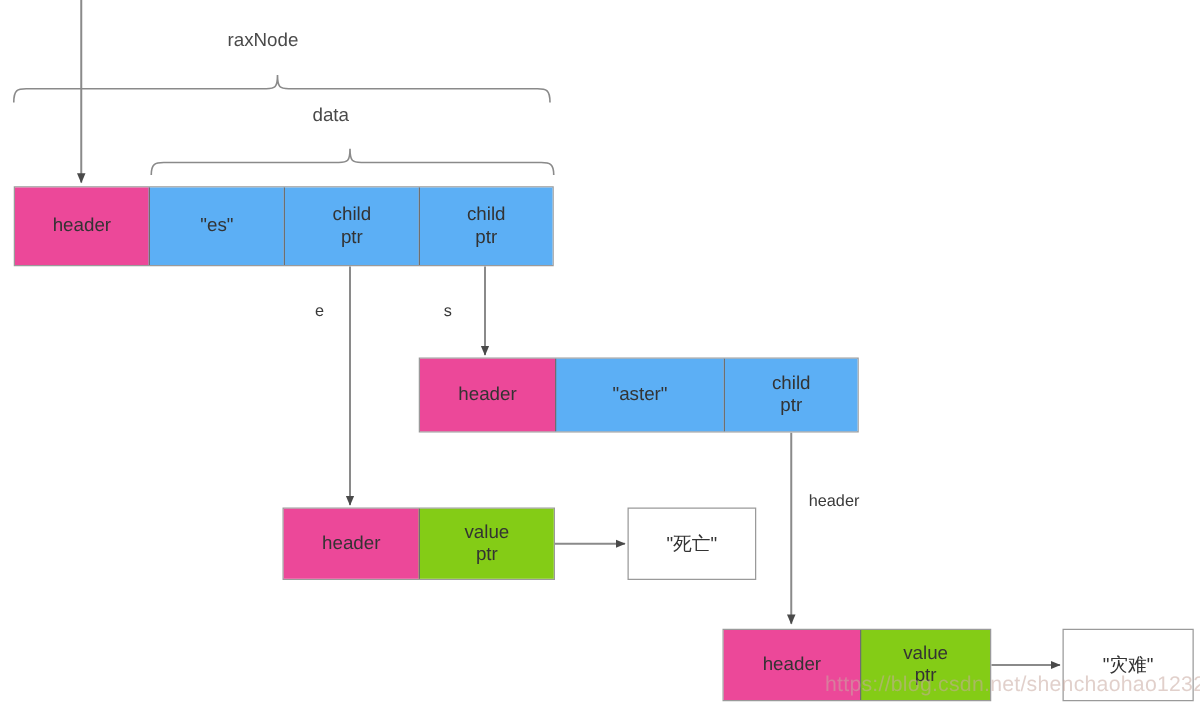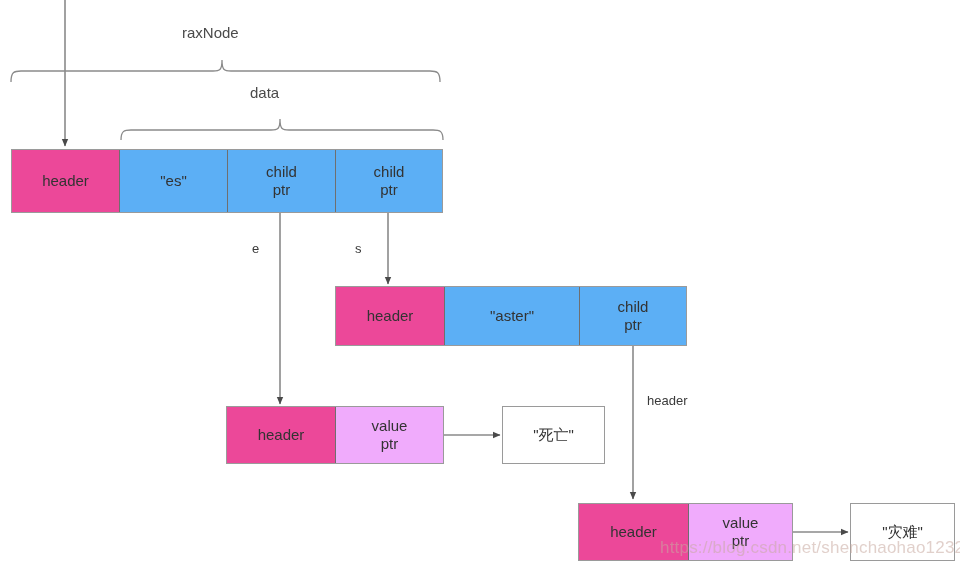--- a/index.html
+++ b/index.html
@@ -43,21 +43,21 @@
     font-size: 15px;
     line-height: 1.18;
     color: #333333;
     white-space: pre-line;
   }
   .cell + .cell {
     border-left: 1px solid #6f6f6f;
   }
   .cell.header   { background: #ec4899; }
   .cell.data     { background: #5CAFF5; }
-  .cell.valueptr { background: #f0abfc; }
+  .cell.valueptr { background: #84cc16; }
   .plainbox {
     position: absolute;
     border: 1px solid #9a9a9a;
     background: #ffffff;
     box-sizing: border-box;
     display: flex;
     align-items: center;
     justify-content: center;
     font-size: 15px;
     color: #333333;

